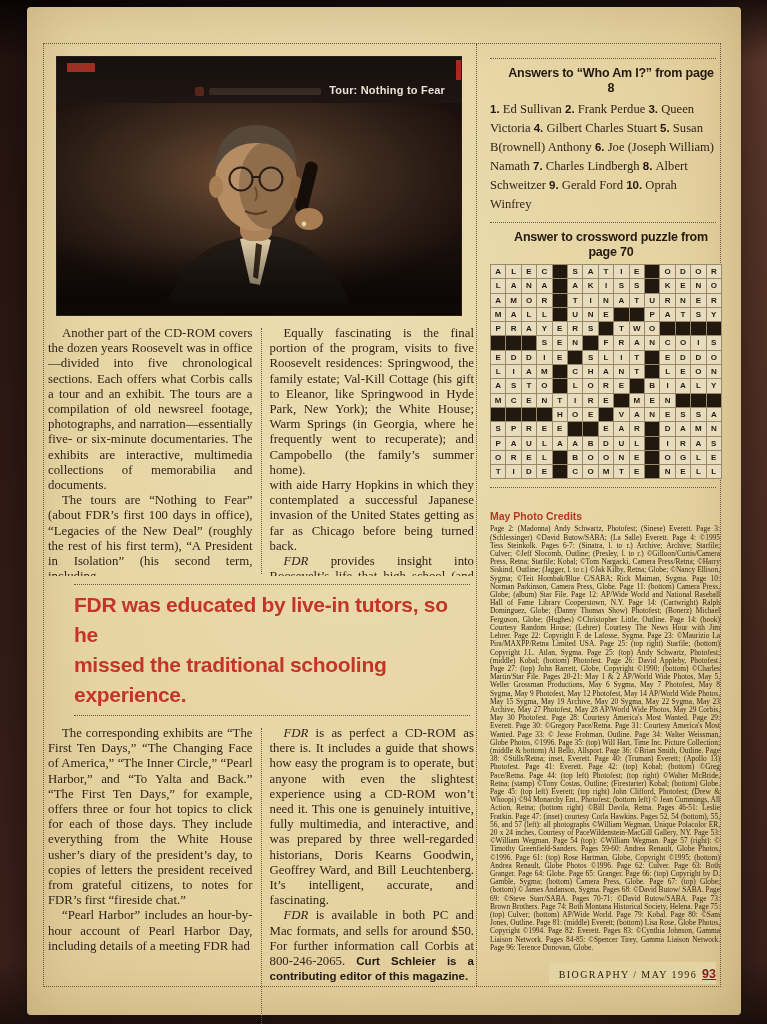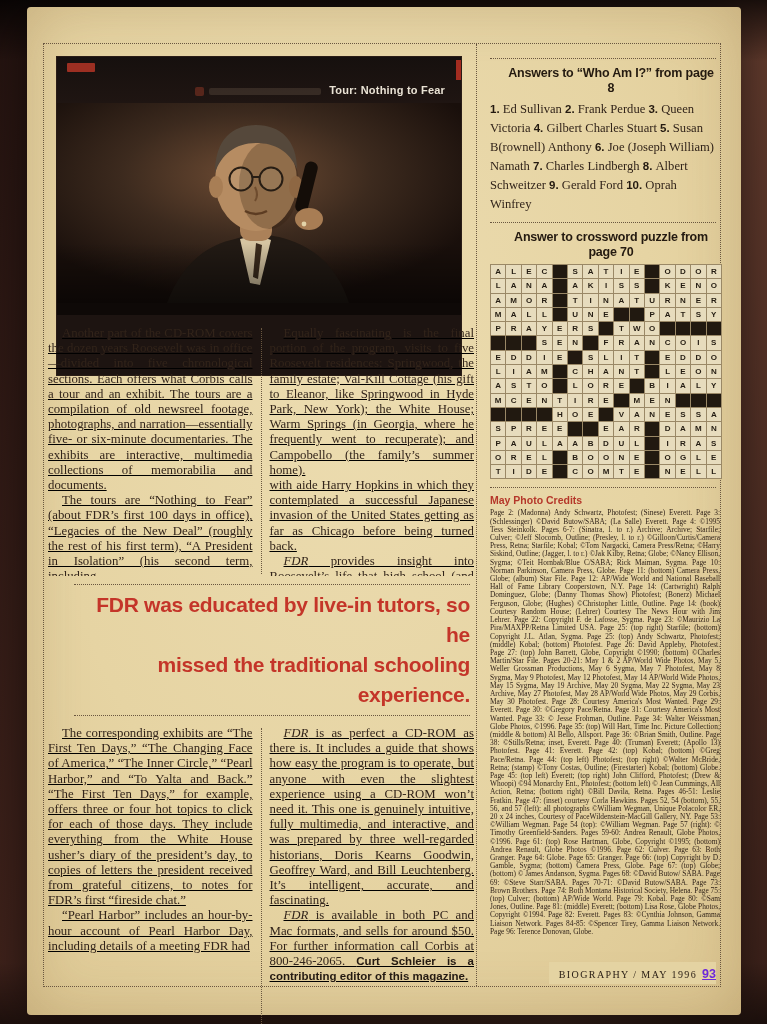--- a/index.html
+++ b/index.html
@@ -16,64 +16,64 @@
     background:radial-gradient(ellipse at 45% 35%,#ecdcb0 0%,#e6d4a3 55%,#dcc691 100%);
     box-shadow:0 0 46px rgba(0,0,0,.65), inset 0 0 60px rgba(120,85,40,.25);
   }
   .frame{position:absolute;left:16px;top:36px;width:678px;height:944px;
     border:1px dotted #6a5740;box-sizing:border-box;}
 
   .hrule{height:0;border-top:1px dotted #6a5740;}
   .vrule{width:0;border-left:1px dotted #6a5740;margin:2px 8px;}
 
   
-  .photo{position:absolute;left:13px;top:13px;width:404px;height:318px;
+  .photo{position:absolute;left:13px;top:13px;width:404px;height:258px;
     background:#1d1411;box-shadow:0 0 0 1px #2a1d16;}
   .photo-topbar{position:relative;height:46px;background:linear-gradient(180deg,#16100e,#1f1512);}
   .red-chip{position:absolute;left:10px;top:6px;width:28px;height:9px;background:#9c2f22;border-radius:1px;}
   .screen-smudge{position:absolute;left:152px;top:31px;width:112px;height:7px;background:rgba(186,160,130,.17);border-radius:2px;}
   .screen-dot{position:absolute;left:138px;top:30px;width:9px;height:9px;background:rgba(160,60,40,.45);border-radius:2px;}
   .tour-label{position:absolute;right:16px;top:27px;color:#e9e2d4;
     font:bold 11px/12px "Liberation Sans",sans-serif;letter-spacing:.2px;}
   .red-sliver{position:absolute;right:0;top:3px;width:5px;height:20px;background:#a32c20;}
   .photo-canvas{display:block;width:404px;height:200px;}
   .photo-bottombar{height:12px;background:#0e0907;}
 
   
   .main{position:absolute;left:0;top:282px;width:430px;}
-  .cols{display:flex;padding-left:4px;text-decoration:underline;}
+  .cols{display:flex;padding-left:4px;}
   .col{width:206px;text-align:justify;}
   .cols.top{height:250px;overflow:hidden;}
   .cols.bottom{height:318px;overflow:hidden;margin-top:10px;}
   .body-p{margin:0;font:12.8px/15.2px "Liberation Serif",serif;color:#32241a;}
   .body-p.ind{text-indent:14px;}
   .byline{font:bold 11.5px/15.2px "Liberation Sans",sans-serif;color:#241a12;}
   .pullquote-wrap{margin:8px 0 0 30px;width:396px;}
-  .pq-text{text-align:right;color:#c43529;
+  .pq-text{text-align:left;color:#c43529;
     font:bold 21px/30px "Liberation Sans",sans-serif;letter-spacing:-.3px;margin:5px 0;}
   .pullquote-wrap .hrule{border-top:1px dotted #6a5740;}
 
   
   .sidebar{position:absolute;left:432px;top:0;width:246px;height:942px;
     border-left:1px dotted #6a5740;box-sizing:border-box;
     padding:14px 6px 0 13px;overflow:hidden;}
   .sb-title{font:bold 12.5px/15px "Liberation Sans",sans-serif;color:#241a10;
     letter-spacing:-.2px;margin:7px 0 4px 16px;text-align:center;}
   .answers-list{margin:0 0 8px 0;font:12.6px/19px "Liberation Serif",serif;color:#32241a;}
   .ans-item b{font:bold 11.5px "Liberation Sans",sans-serif;color:#241a10;}
   .cw-grid{display:grid;grid-template-columns:repeat(15,1fr);gap:1px;
     background:#9a8866;border:1px solid #9a8866;width:230px;margin:4px 0 8px 0;}
   .cw-cell{height:13.3px;background:#e7dcbd;color:#241c12;
     font:bold 8px/13.3px "Liberation Sans",sans-serif;text-align:center;}
   .cw-cell.blk{background:#211910;}
-  .credits-title{font:bold 10.5px/12px "Liberation Sans",sans-serif;color:#b5372a;margin:6px 0 3px 0;}
+  .credits-title{font:bold 10.5px/12px "Liberation Sans",sans-serif;color:#b5372a;margin:22px 0 3px 0;}
   .credits-text{font:7.4px/8.2px "Liberation Serif",serif;color:#32241a;text-align:justify;width:230px;}
   .footer{position:absolute;right:6px;bottom:2px;background:#e4d3a2;padding:2px 0 2px 10px;}
   .footer .mag{font:10px "Liberation Serif",serif;letter-spacing:1.4px;color:#2c2016;}
-  .footer b{font:bold 12.5px "Liberation Sans",sans-serif;color:#6d28d9;margin-left:5px;text-decoration:underline;}
+  .footer b{font:bold 12.5px "Liberation Sans",sans-serif;color:#7f1d1d;margin-left:5px;text-decoration:underline;}
 </style>
 </head>
 <body>
 
 <div class="backdrop">
   <div class="page">
     <div class="frame">
 
       <div class="photo">
         <div class="photo-topbar">

